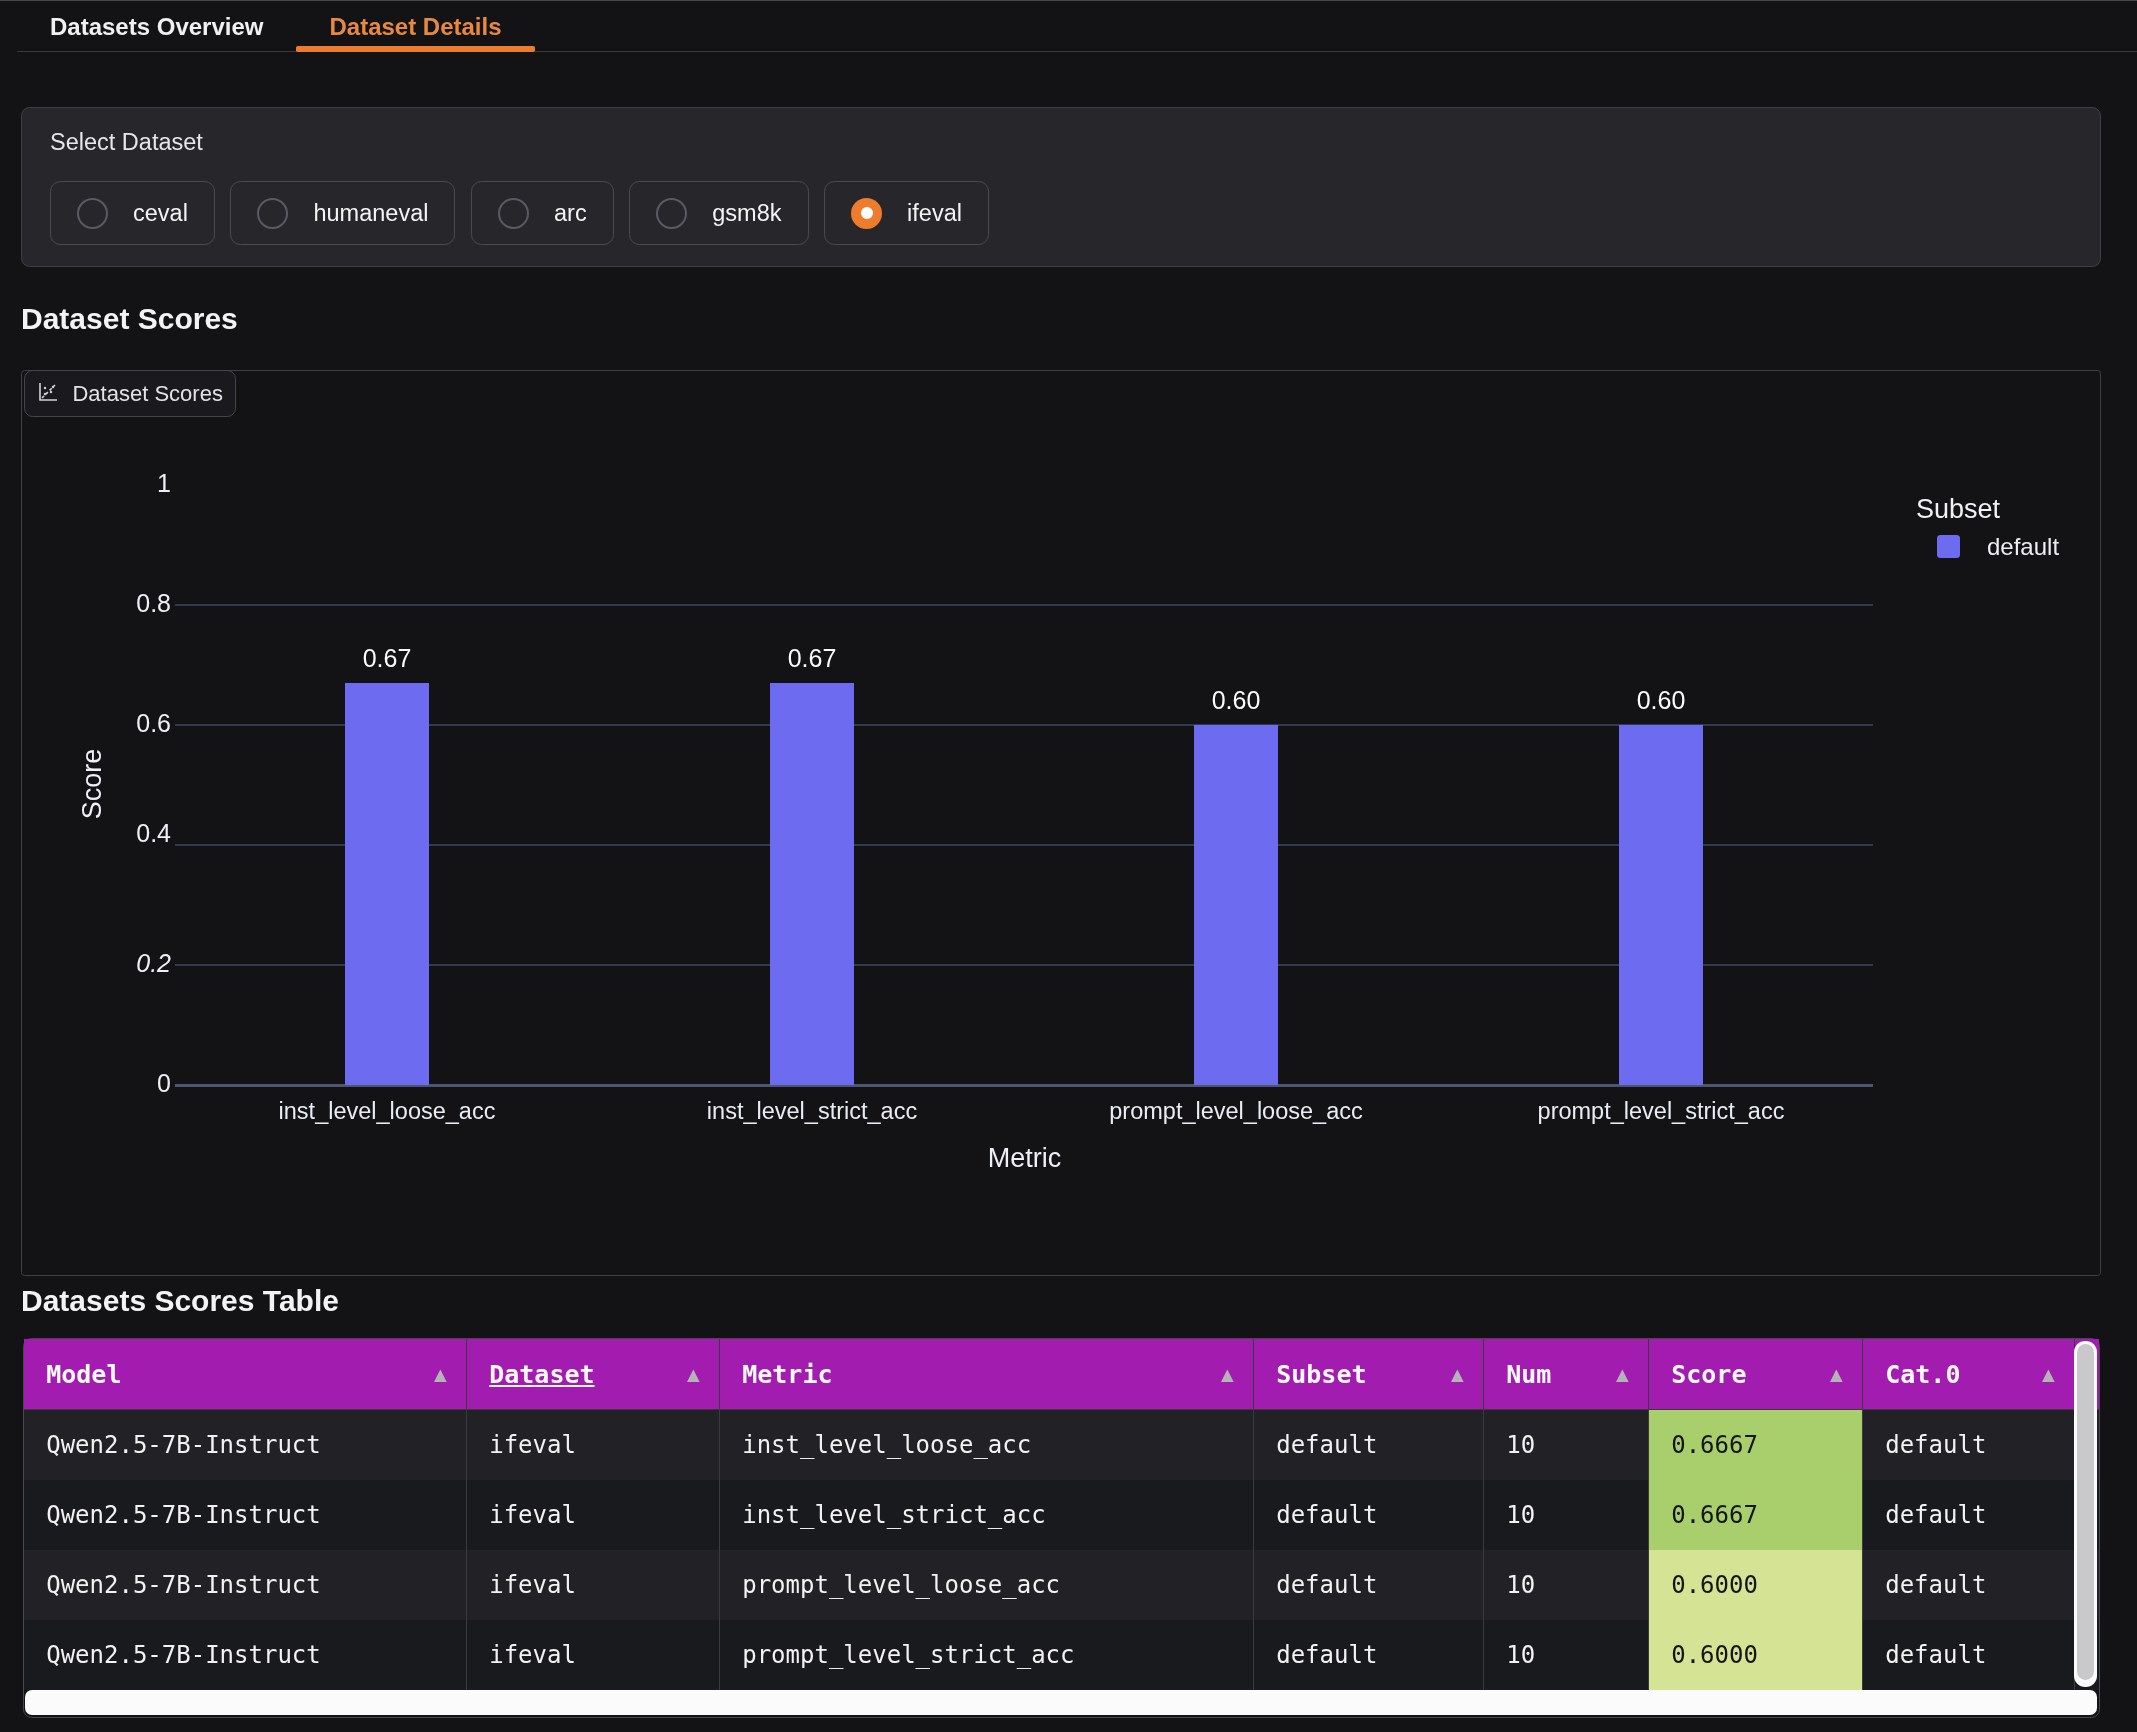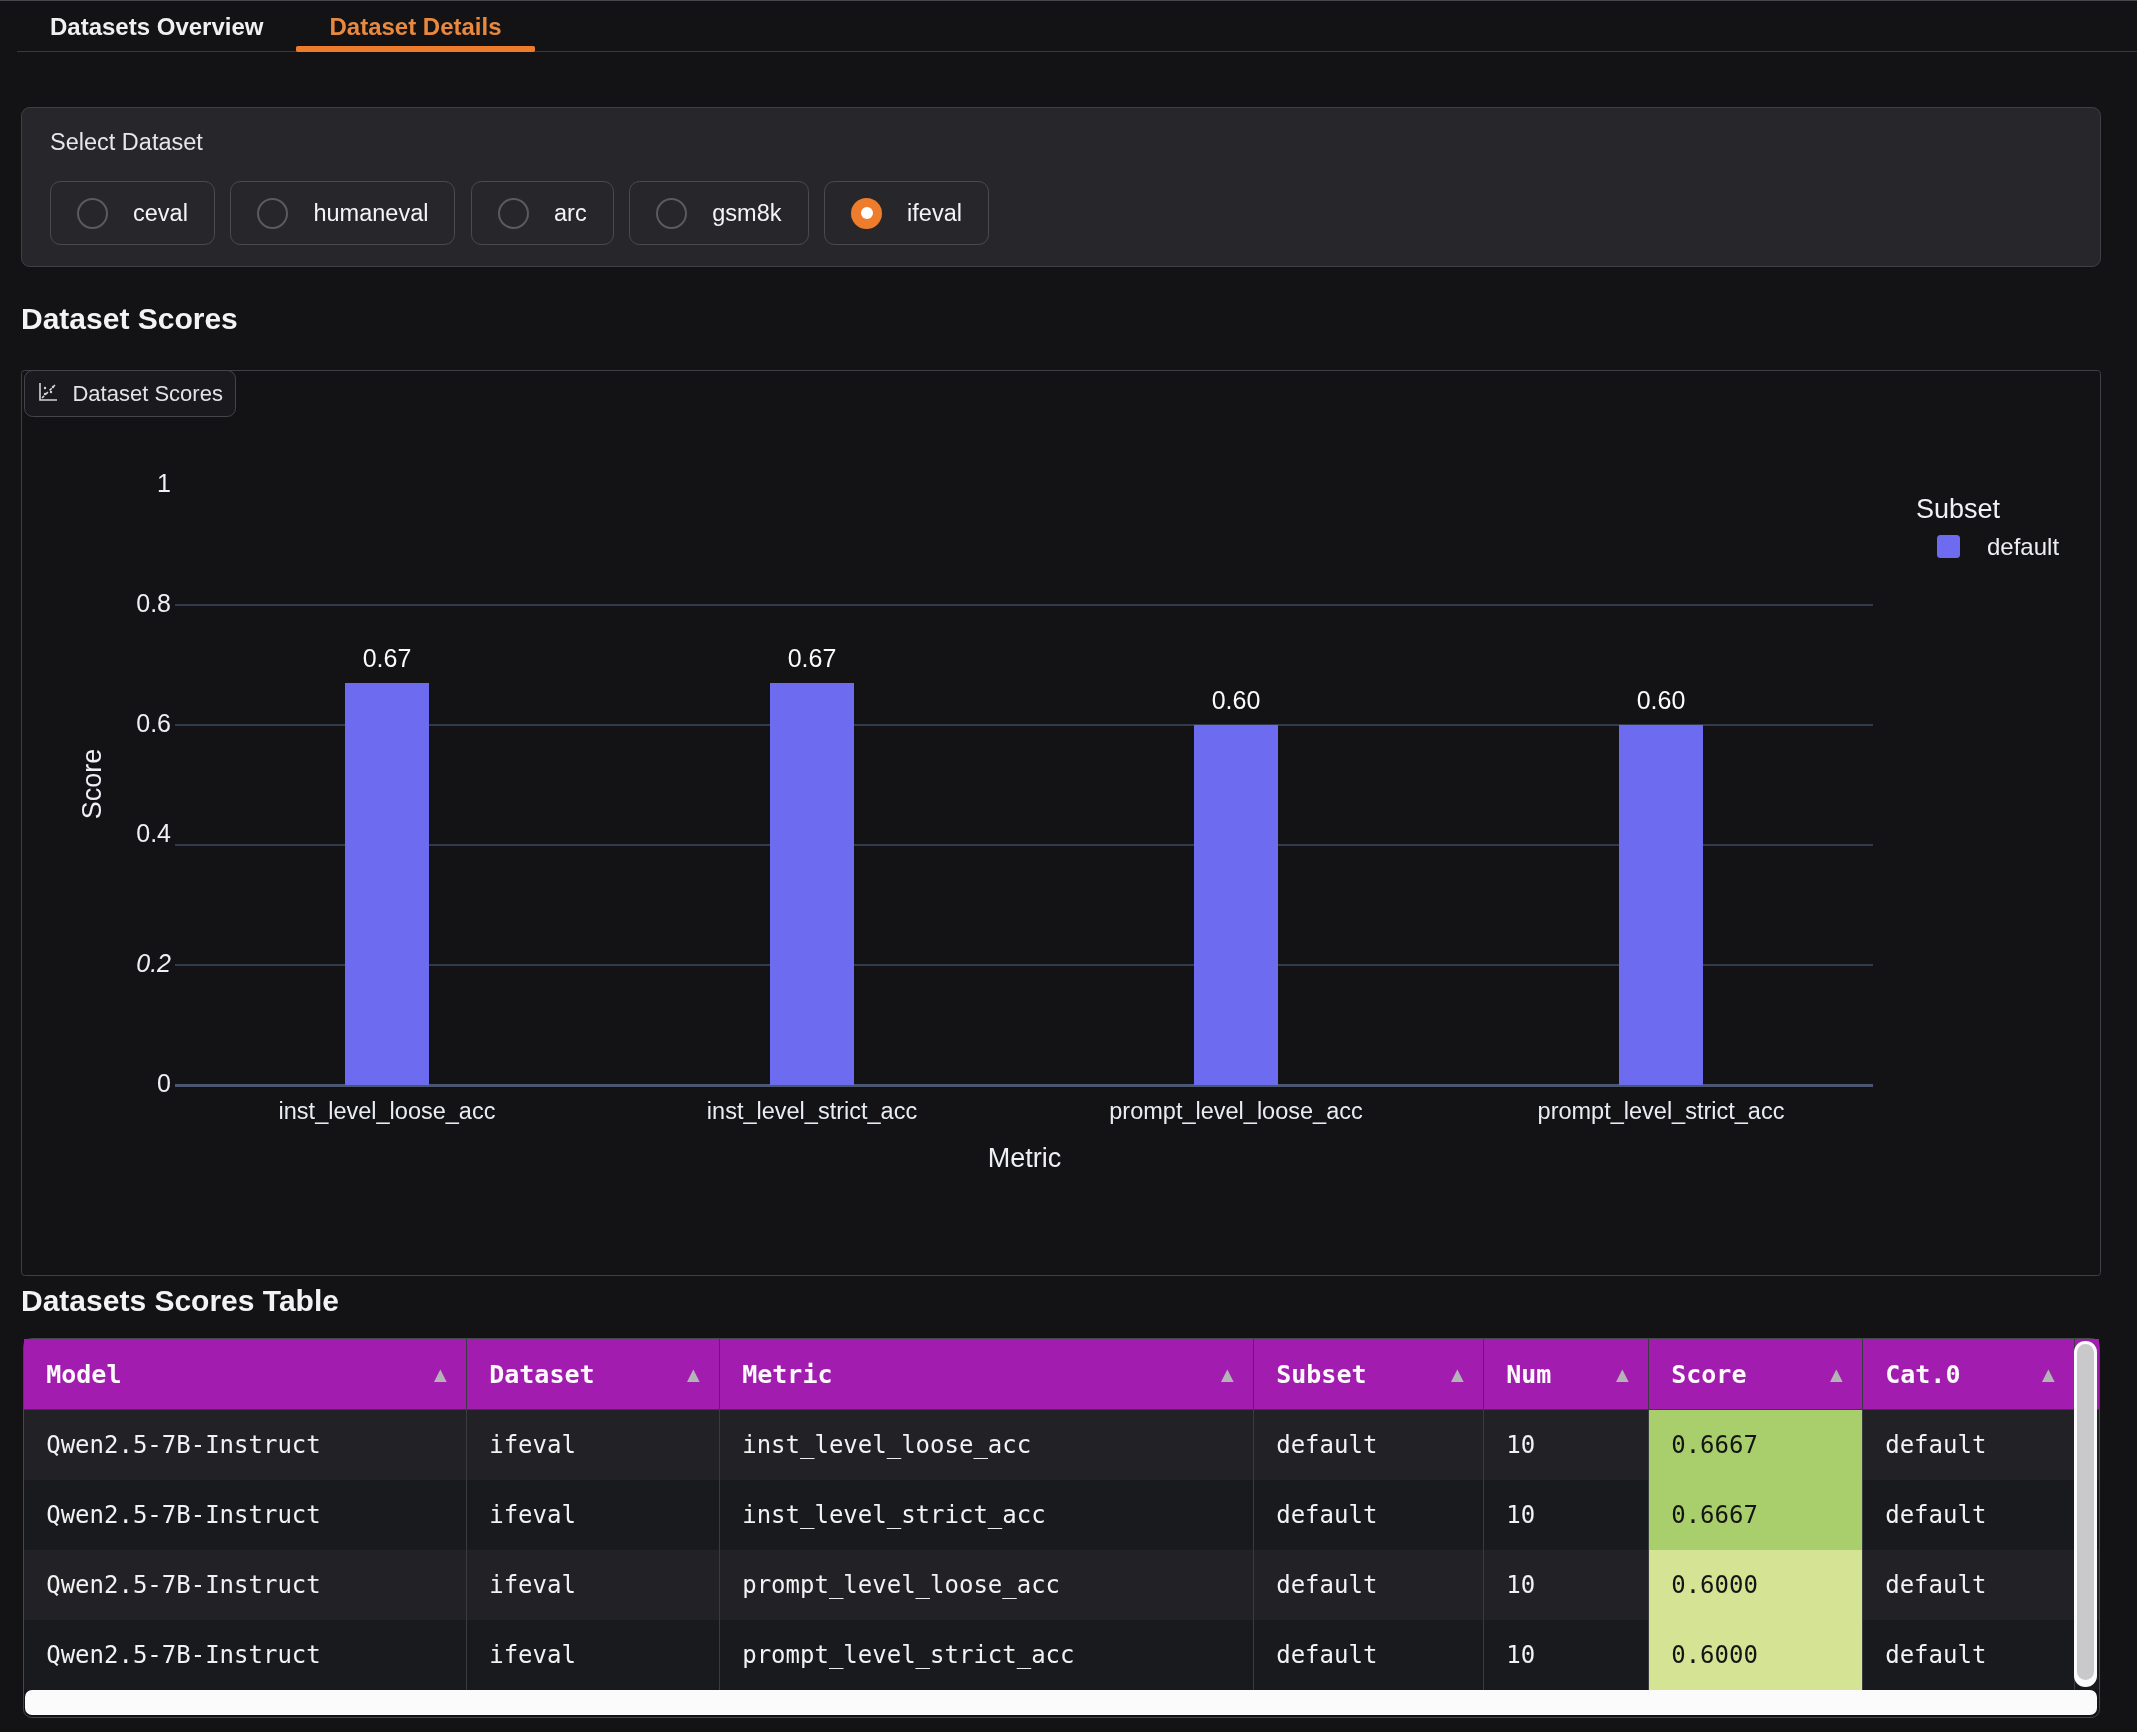--- a/index.html
+++ b/index.html
@@ -236,21 +236,21 @@
   </div>
 
   <div id="heading-table" class="section-heading">Datasets Scores Table</div>
 
   <div id="table-container">
     <div id="tbl-header">
         <div class="tbl-cell" style="width: 443px;">
           <span>Model</span>
           <span class="sort-arrow">▲</span>
         </div>
-        <div class="tbl-cell" style="width: 253px;">
+        <div class="tbl-cell" style="width: 253px; text-decoration: underline;">
           <span>Dataset</span>
           <span class="sort-arrow">▲</span>
         </div>
         <div class="tbl-cell" style="width: 534px;">
           <span>Metric</span>
           <span class="sort-arrow">▲</span>
         </div>
         <div class="tbl-cell" style="width: 230px;">
           <span>Subset</span>
           <span class="sort-arrow">▲</span>

